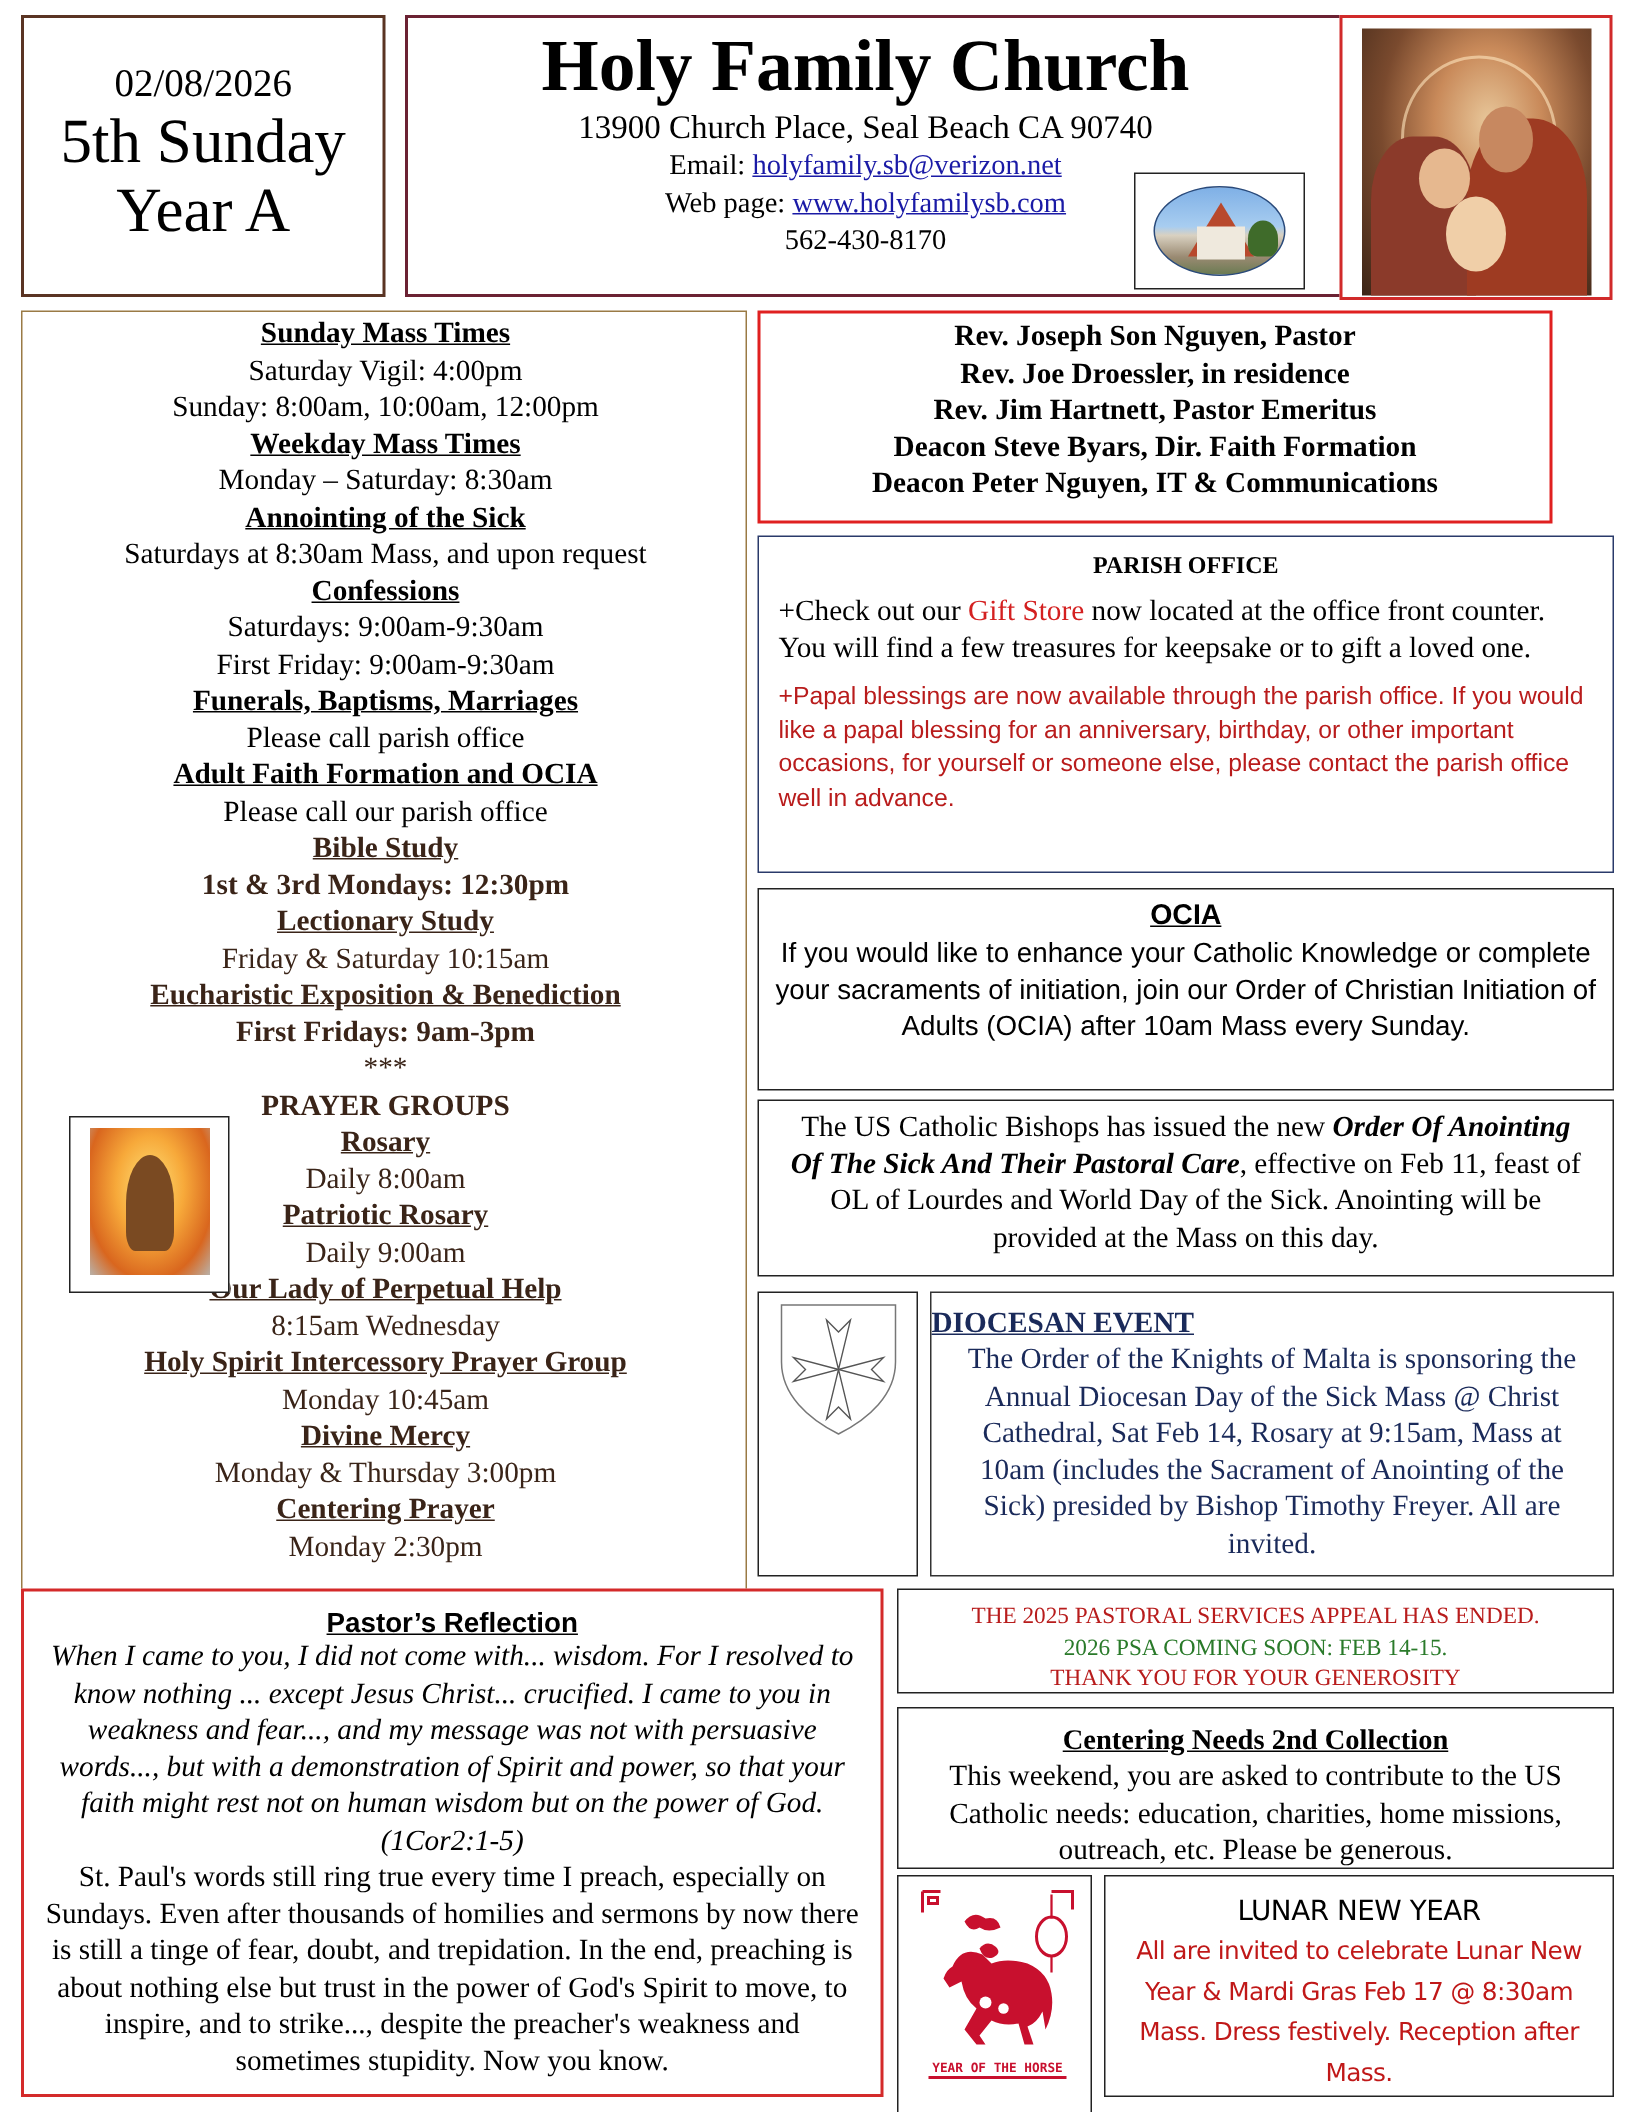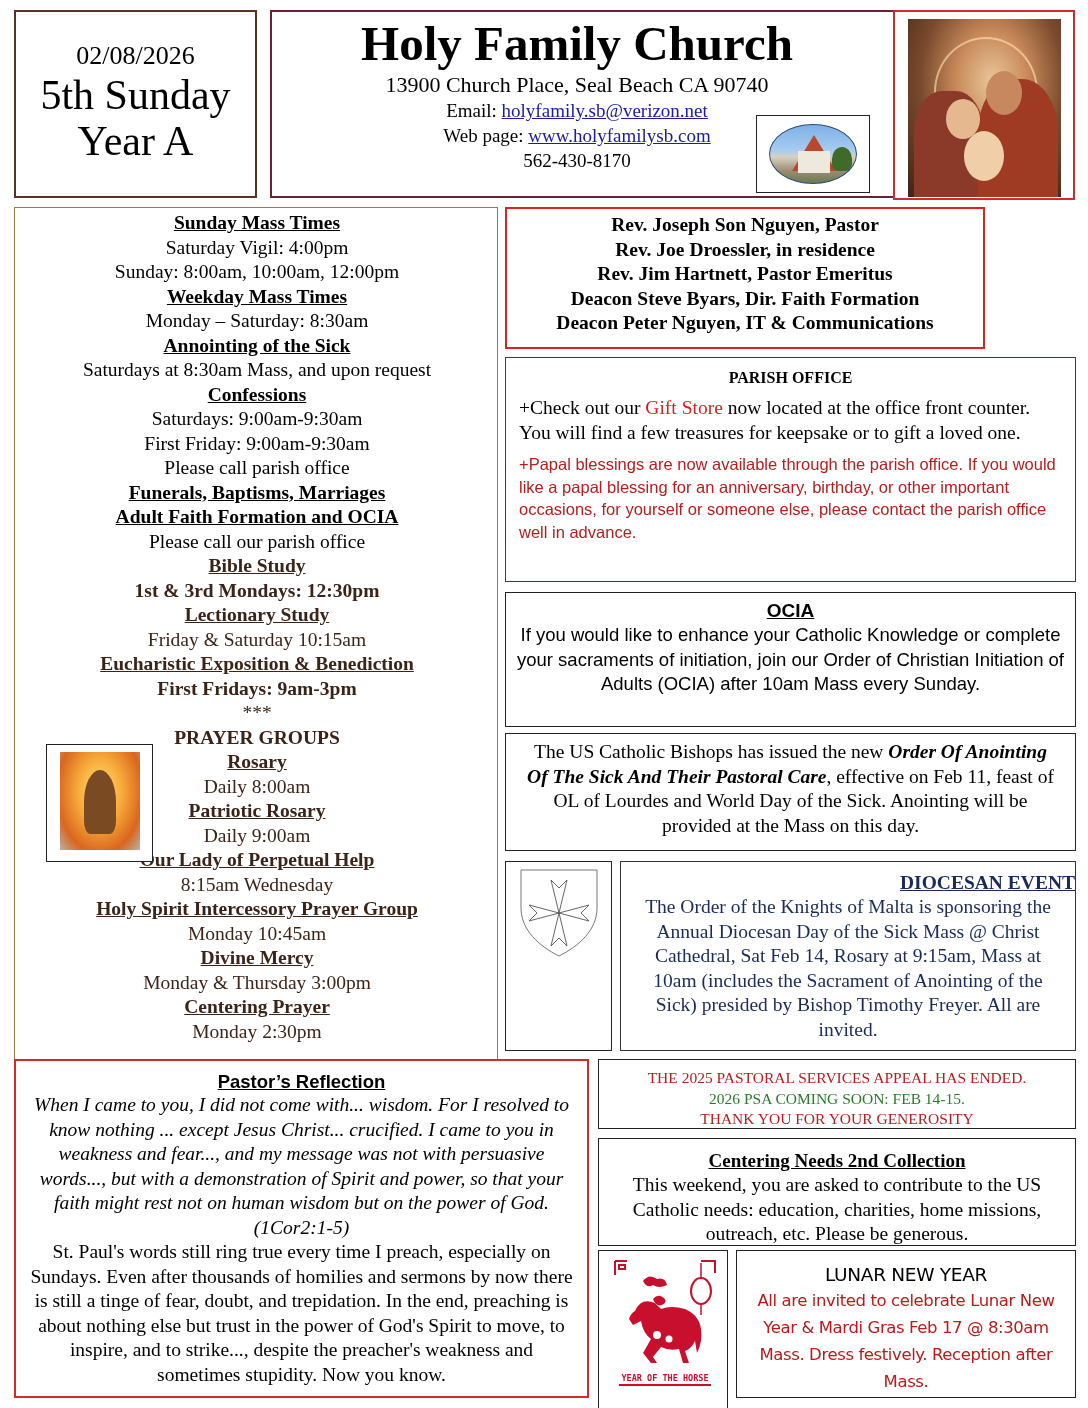--- a/index.html
+++ b/index.html
@@ -46,21 +46,21 @@
   
   #schedule-box { left: 14px; top: 207px; width: 484px; height: 1058px; border: 1.5px solid #9a7a45; }
   #schedule-box .row { font-size: 19.5px; line-height: 24.5px; text-align: center; white-space: nowrap; }
   #schedule-box .inner { position:absolute; left:0; top:3px; width:484px; }
   #praying-hands { position: absolute; left: 46px; top: 744px; width: 107px; height: 118px; border: 1.5px solid #222; background: #fff; z-index: 2; }
   #praying-hands .img { position:absolute; left:13px; top:7px; width:80px; height:98px;
      background: radial-gradient(ellipse at 50% 40%, #ffe27a 0%, #f7a93a 40%, #d9661e 75%, #b9b1a8 100%); }
   #praying-hands .hands { position:absolute; left:24px; top:18px; width:32px; height:64px; background:#7a4a22; border-radius:50% 50% 20% 20%; }
 
   
-  #clergy-box { left: 505px; top: 207px; width: 480px; height: 142px; border: 2.5px solid #e02020; padding-top: 4px; }
+  #clergy-box { left: 505px; top: 207px; width: 530px; height: 142px; border: 2.5px solid #e02020; padding-top: 4px; }
   #clergy-box .row { font-size: 19.5px; font-weight: bold; line-height: 24.5px; text-align: center; }
 
   
   #office-box { left: 505px; top: 357px; width: 571px; height: 225px; border: 1.5px solid #2a3a6a; }
   #office-box .h { font-size: 16px; font-weight: bold; text-align:center; line-height: 24px; margin-top: 8px; }
   #office-box .p1 { font-size: 19.5px; line-height: 25px; padding: 5px 12px 0 13px; }
   #office-box .red { color: #d42020; }
   #office-box .p2 { font-family: "Liberation Sans", sans-serif; font-size: 16.5px; line-height: 22.5px; color:#b91c1c; padding: 8px 12px 0 13px; }
 
   
@@ -71,21 +71,21 @@
   
   #anoint-box { left: 505px; top: 733px; width: 571px; height: 118px; border: 1.5px solid #222; }
   #anoint-box .p { font-size: 19.5px; line-height: 24.5px; text-align: center; padding: 6px 16px 0 16px; }
 
   
   #shield-box { left: 505px; top: 861px; width: 107px; height: 190px; border: 1.5px solid #222; }
   #shield-box svg { position:absolute; left: 13px; top: 6px; }
 
   
   #dio-box { left: 620px; top: 861px; width: 456px; height: 190px; border: 1.5px solid #333; }
-  #dio-box .h { font-size: 19.5px; font-weight: bold; text-decoration: underline; text-align:right; color:#1a2a5a; line-height: 24px; margin-top: 9px; }
+  #dio-box .h { font-size: 19.5px; font-weight: bold; text-decoration: underline; text-align:left; color:#1a2a5a; line-height: 24px; margin-top: 9px; }
   #dio-box .p { font-size: 19.5px; line-height: 24.5px; text-align: center; color: #1a2a5a; padding: 0 10px; }
 
   
   #reflect-box { left: 14px; top: 1059px; width: 575px; height: 339px; border: 2px solid #d42a2a; }
   #reflect-box .h { font-family:"Liberation Sans", sans-serif; font-size: 18.5px; font-weight: bold; text-decoration: underline; text-align:center; line-height: 22px; margin-top: 10px; }
   #reflect-box .q { font-size: 19.5px; font-style: italic; line-height: 24.5px; text-align:center; padding: 0 12px; }
   #reflect-box .p { font-size: 19.5px; line-height: 24.5px; text-align:center; padding: 0 12px; }
 
   
   #psa-box { left: 598px; top: 1059px; width: 478px; height: 70px; border: 1.5px solid #222; padding-top: 8px; }
@@ -157,22 +157,22 @@
     <div class="row b u">Weekday Mass Times</div>
     <div class="row">Monday – Saturday: 8:30am</div>
 
     <div class="row b u">Annointing of the Sick</div>
     <div class="row">Saturdays at 8:30am Mass, and upon request</div>
 
     <div class="row b u">Confessions</div>
     <div class="row">Saturdays: 9:00am-9:30am</div>
     <div class="row">First Friday: 9:00am-9:30am</div>
 
+    <div class="row b u">Funerals, Baptisms, Marriages</div>
     <div class="row">Please call parish office</div>
-    <div class="row b u">Funerals, Baptisms, Marriages</div>
 
     <div class="row b u">Adult Faith Formation and OCIA</div>
     <div class="row">Please call our parish office</div>
 
     <div class="row b u brown">Bible Study</div>
     <div class="row b brown">1st &amp; 3rd Mondays: 12:30pm</div>
 
     <div class="row b u brown">Lectionary Study</div>
     <div class="row brown">Friday &amp; Saturday 10:15am</div>
 

